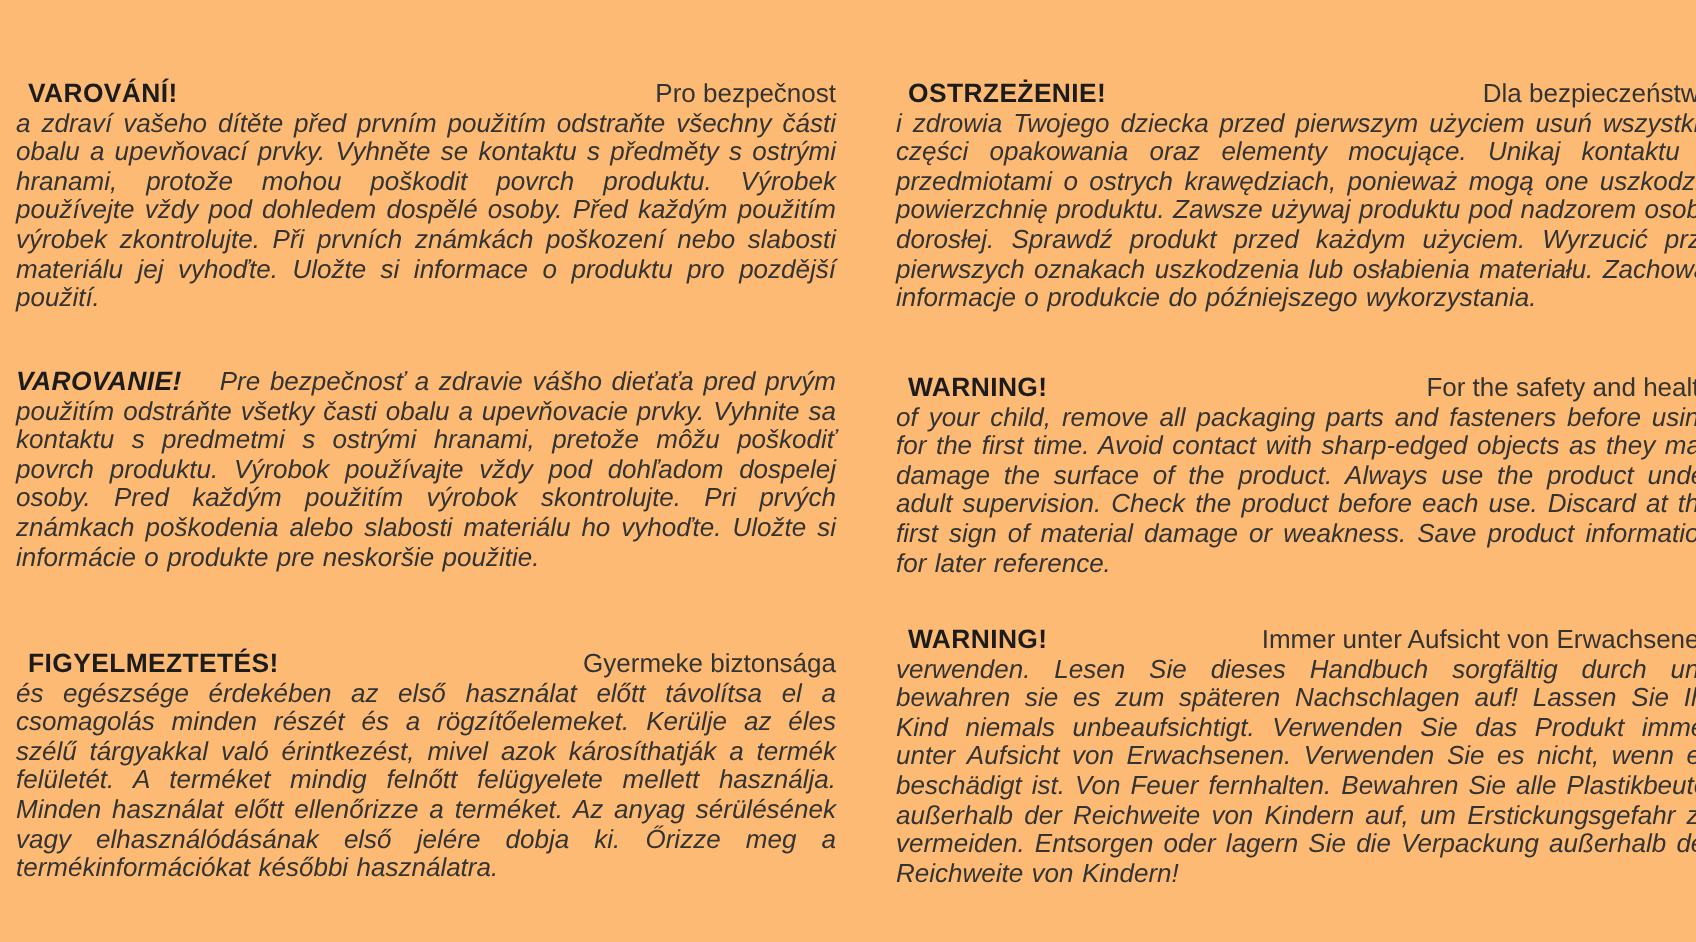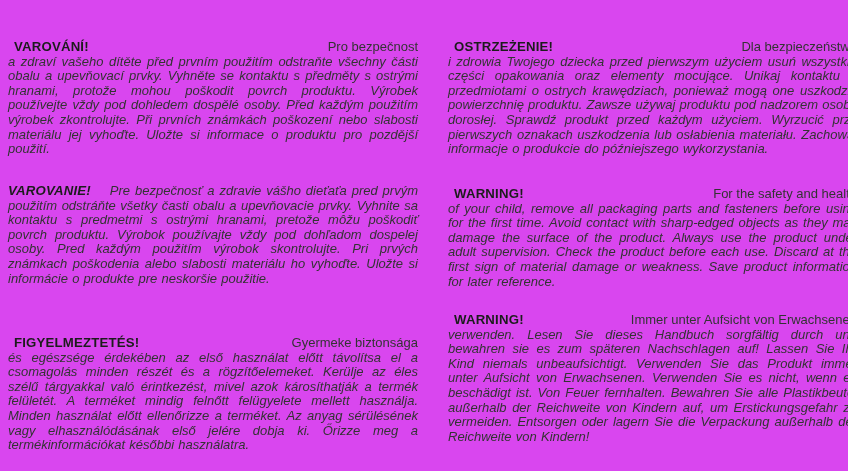--- a/index.html
+++ b/index.html
@@ -4,21 +4,21 @@
 <style>
   html, body { margin: 0; padding: 0; }
   body {
     width: 848px; height: 471px;
     background: #ffffff;
     font-family: "Liberation Sans", "DejaVu Sans", sans-serif;
     color: #333333;
     position: relative;
     overflow: hidden;
   }
-  .page { position: absolute; inset: 0; background: #d946ef; }
+  .page { position: absolute; inset: 0; background: #fdba74; }
   .column { position: absolute; top: 0; height: 471px; }
   .column-left  { left: 8px;  width: 410px; }
   .column-right { left: 448px; width: 409px; }
   .block { position: absolute; left: 0; width: 100%; }
   .first-line {
     display: flex; justify-content: space-between; align-items: baseline;
     line-height: 14.6px; height: 14.6px; white-space: nowrap;
   }
   .heading {
     font-weight: 700; color: #1c1c1c;
@@ -44,21 +44,21 @@
         <b class="heading">VAROVÁNÍ!</b>
         <span class="intro">Pro bezpečnost</span>
       </div>
       <p class="body">a zdraví vašeho dítěte před prvním použitím odstraňte všechny části obalu a upevňovací prvky. Vyhněte se kontaktu s předměty s ostrými hranami, protože mohou poškodit povrch produktu. Výrobek používejte vždy pod dohledem dospělé osoby. Před každým použitím výrobek zkontrolujte. Při prvních známkách poškození nebo slabosti materiálu jej vyhoďte. Uložte si informace o produktu pro pozdější použití.</p>
     </section>
 
     <section class="block" style="top:184px">
       <p class="body"><b class="heading heading-inline">VAROVANIE!</b><span>Pre bezpečnosť a zdravie vášho dieťaťa pred prvým použitím odstráňte všetky časti obalu a upevňovacie prvky. Vyhnite sa kontaktu s predmetmi s ostrými hranami, pretože môžu poškodiť povrch produktu. Výrobok používajte vždy pod dohľadom dospelej osoby. Pred každým použitím výrobok skontrolujte. Pri prvých známkach poškodenia alebo slabosti materiálu ho vyhoďte. Uložte si informácie o produkte pre neskoršie použitie.</span></p>
     </section>
 
-    <section class="block" style="top:336px">
+    <section class="block" style="top:325px">
       <div class="first-line">
         <b class="heading">FIGYELMEZTETÉS!</b>
         <span class="intro">Gyermeke biztonsága</span>
       </div>
       <p class="body">és egészsége érdekében az első használat előtt távolítsa el a csomagolás minden részét és a rögzítőelemeket. Kerülje az éles szélű tárgyakkal való érintkezést, mivel azok károsíthatják a termék felületét. A terméket mindig felnőtt felügyelete mellett használja. Minden használat előtt ellenőrizze a terméket. Az anyag sérülésének vagy elhasználódásának első jelére dobja ki. Őrizze meg a termékinformációkat későbbi használatra.</p>
     </section>
 
   </div>
 
   <div class="column column-right">

